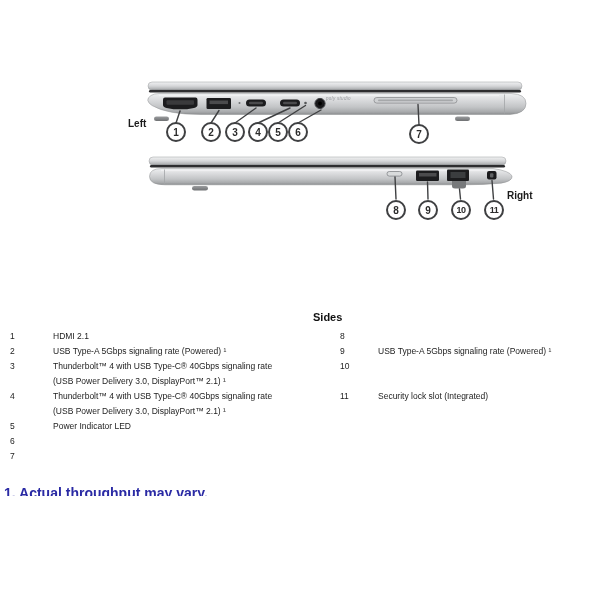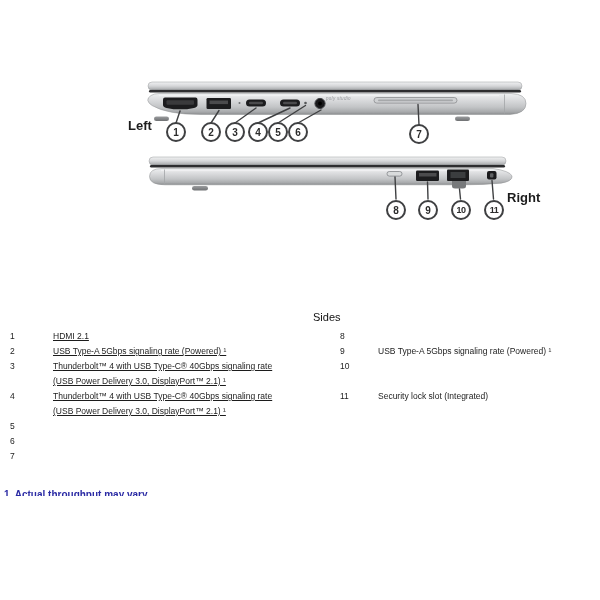--- a/index.html
+++ b/index.html
@@ -1,47 +1,47 @@
 <!DOCTYPE html>
 <html><head>
 <meta charset="utf-8">
 <style>
   html,body{margin:0;padding:0;background:#ffffff;}
   #page{position:relative;width:600px;height:600px;background:#ffffff;overflow:hidden;
         font-family:"Liberation Sans",sans-serif;color:#1a1a1a;}
   .abs{position:absolute;}
 
   
-  .side-label{position:absolute;font-size:13px;font-weight:bold;color:#1c1c1c;}
+  .side-label{position:absolute;font-size:10px;font-weight:bold;color:#1c1c1c;}
 
   
   .brand-text{position:absolute;font-size:4.5px;font-style:italic;color:#96989c;letter-spacing:.3px;}
 
   
   .callout{position:absolute;width:20px;height:20px;box-sizing:border-box;
            border:2px solid #3f4042;border-radius:50%;background:#ffffff;
            display:flex;align-items:center;justify-content:center;
            font-weight:bold;font-size:10px;color:#2b2b2b;}
   .callout.two{font-size:9px;letter-spacing:-0.4px;}
 
   
-  .legend-title{position:absolute;left:313px;top:311px;font-size:11px;font-weight:normal;color:#111;}
+  .legend-title{position:absolute;left:313px;top:311px;font-size:11px;font-weight:bold;color:#111;}
   .legend-col{position:absolute;font-size:8.5px;line-height:15px;color:#1c1c1c;}
   #legend-left{left:10px;top:329px;width:283px;}
   #legend-right{left:340px;top:329px;width:256px;}
   .legend-row{display:flex;align-items:flex-start;}
   #legend-left .legend-num{width:43px;flex:none;}
-  #legend-left .legend-text{width:240px;text-decoration:underline;}
+  #legend-left .legend-text{width:240px;}
   #legend-right .legend-num{width:38px;flex:none;}
   #legend-right .legend-text{width:218px;}
   .row-gap{margin-top:15px;}
 
   
   .footnote-clip{position:absolute;left:4px;top:484px;width:400px;height:12px;overflow:hidden;}
-  .footnote{font-size:10px;font-weight:bold;color:#2a2aa4;margin-top:34px;}
+  .footnote{font-size:14px;font-weight:bold;color:#2a2aa4;margin-top:34px;}
 </style>
 </head>
 <body>
 
 <div id="page">
 
   <svg class="abs" style="left:135px;top:72px;" width="400" height="78" viewBox="0 0 400 78">
     <defs>
       <linearGradient id="lidGrad" x1="0" y1="0" x2="0" y2="1">
         <stop offset="0" stop-color="#f0f1f2"></stop>
@@ -194,20 +194,21 @@
     <div class="legend-row">
       <span class="legend-num">3</span>
       <span class="legend-text">Thunderbolt™ 4 with USB Type-C® 40Gbps signaling rate (USB Power Delivery 3.0, DisplayPort™ 2.1) ¹</span>
     </div>
     <div class="legend-row">
       <span class="legend-num">4</span>
       <span class="legend-text">Thunderbolt™ 4 with USB Type-C® 40Gbps signaling rate (USB Power Delivery 3.0, DisplayPort™ 2.1) ¹</span>
     </div>
     <div class="legend-row">
       <span class="legend-num">5</span>
+      <span class="legend-text">Power Indicator LED</span>
     </div>
     <div class="legend-row">
       <span class="legend-num">6</span>
     </div>
     <div class="legend-row">
       <span class="legend-num">7</span>
     </div>
   </div>
 
   <div id="legend-right" class="legend-col">

